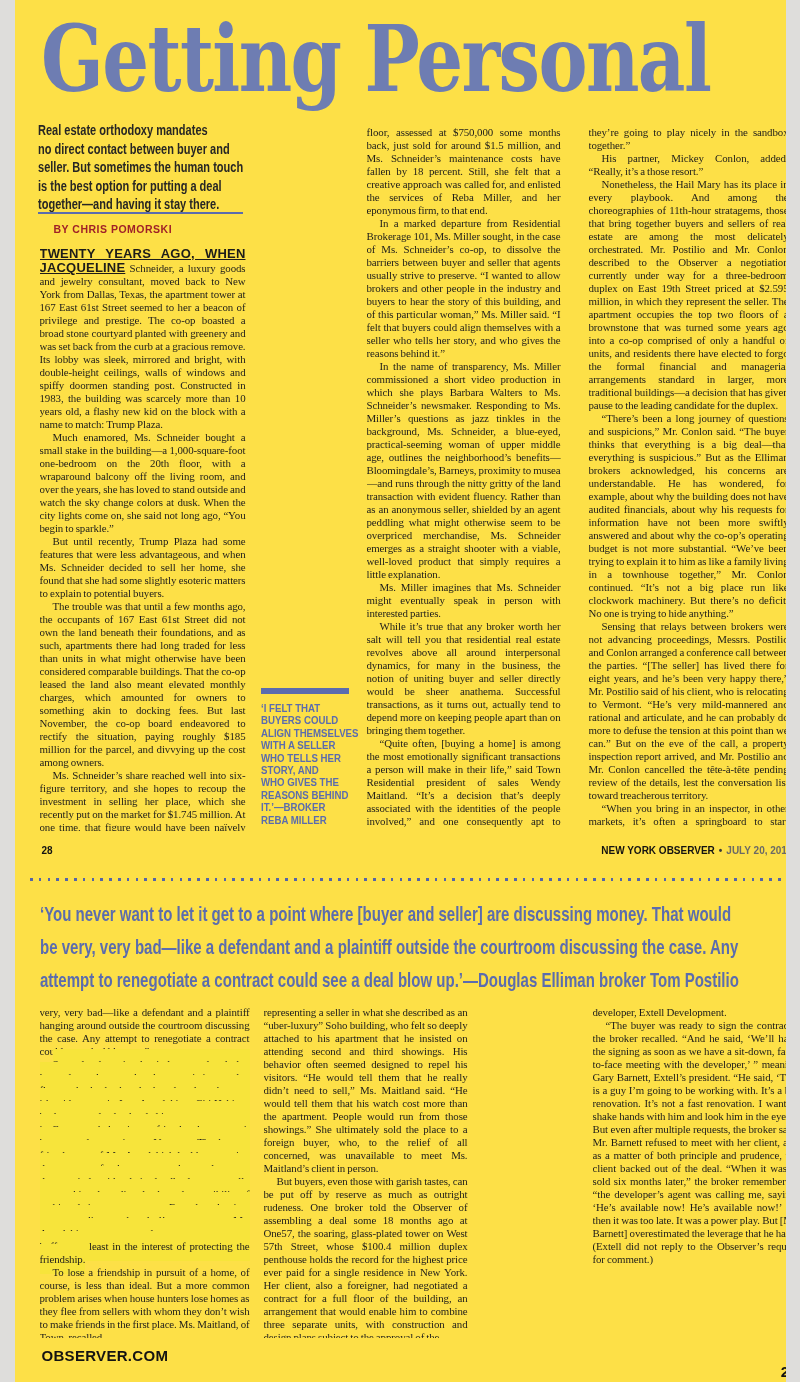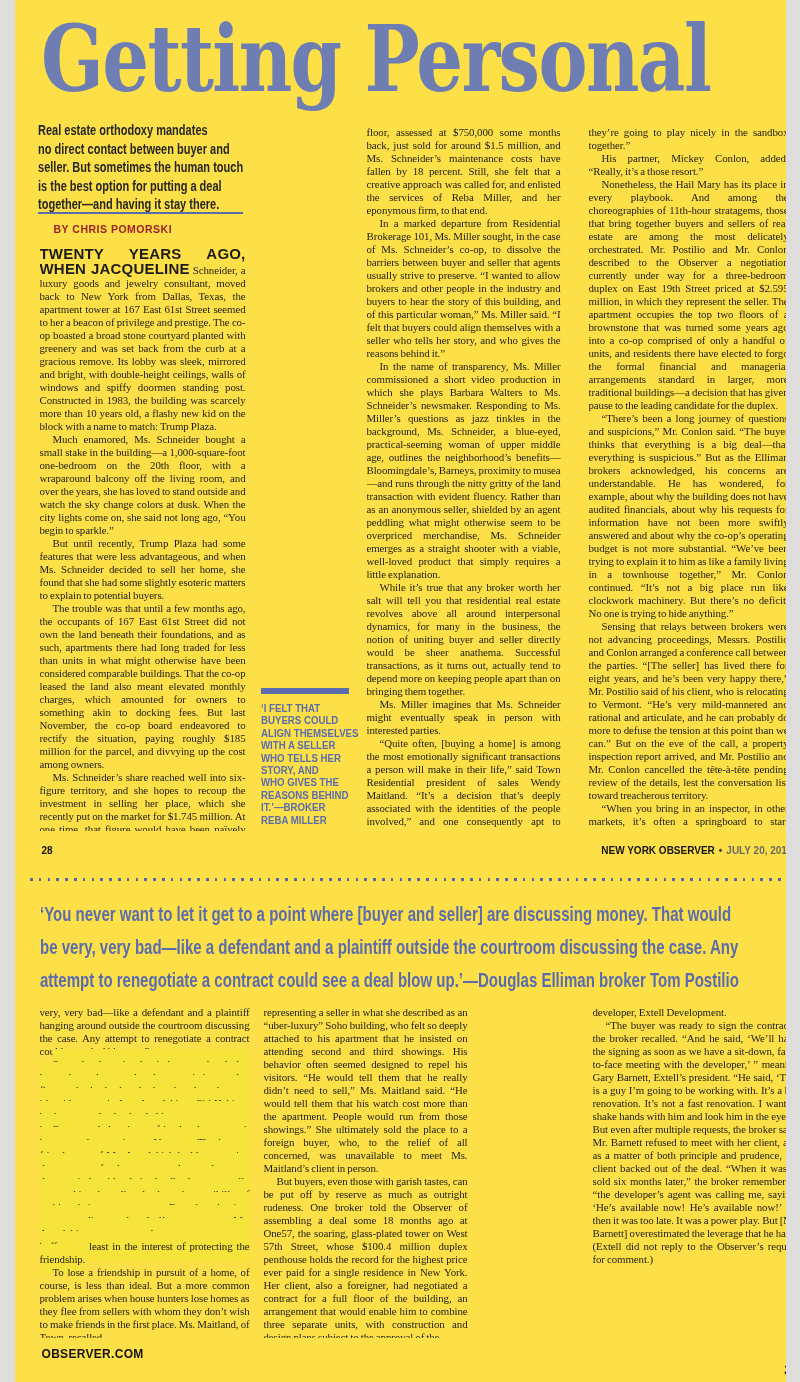--- a/index.html
+++ b/index.html
@@ -29,21 +29,21 @@
     font-size:10.5px; letter-spacing:.5px; color:#a02128;padding-left:16px;
   }
   .col {
     position:absolute; overflow:hidden; text-align:justify;
     font-size:10.9px; line-height:13px; letter-spacing:-0.1px; word-spacing:-0.5px;
   }
   .col p { margin:0; text-indent:13px; }
   .col p.noindent { text-indent:0; }
   .lead {
     font-family:"Liberation Sans","DejaVu Sans",sans-serif; font-weight:700;
-    font-size:15px; letter-spacing:.2px;
+    font-size:13px; letter-spacing:.2px;text-decoration:underline;
   }
   #col1 { left:25px;  top:247px; width:206px; height:584px; }
   #col2 { left:352px; top:126px; width:194px; height:702px; }
   #col3 { left:574px; top:126px; width:200px; height:702px; }
   .pull-bar { position:absolute; left:246px; top:688px; width:88px; height:6px; background:#5b6cae; }
   .pull-quote { position:absolute; left:246px; top:702px; width:94px; }
   .pq-line {
     display:block; white-space:nowrap;
     font-family:"Liberation Sans","DejaVu Sans",sans-serif; font-weight:700;
     font-size:11.5px; line-height:12.4px; color:#5b6cae;
@@ -73,21 +73,21 @@
   #lcol2 { left:249px; top:1006px; width:204px; height:332px; }
   #lcol3 { left:578px; top:1006px; width:206px; height:332px; }
   .highlight {
     background:#f7e43b;
     -webkit-box-decoration-break:clone; box-decoration-break:clone;
     padding:9px 0;
   }
   .footer-lower {
     position:absolute; left:25px; top:1347px; width:758px; height:14px;
     font-family:"Liberation Sans","DejaVu Sans",sans-serif; font-weight:700;
-    font-size:12px; color:#141312;
+    font-size:15px; color:#141312;
   }
   .fl-site { position:absolute; left:2px; top:0; letter-spacing:.3px; }
   .fl-page { position:absolute; right:0; top:16px; }
 </style>
 </head>
 <body>
 
 <div class="page">
 
   <div class="headline">Getting Personal</div>
@@ -122,22 +122,22 @@
     <span class="pq-line">WHO GIVES THE</span>
     <span class="pq-line">REASONS BEHIND</span>
     <span class="pq-line">IT.’—BROKER</span>
     <span class="pq-line">REBA MILLER</span>
   </div>
 
   <div class="col" id="col2">
     <p class="noindent">floor, assessed at $750,000 some months back, just sold for around $1.5 million, and Ms. Schneider’s maintenance costs have fallen by 18 percent. Still, she felt that a creative approach was called for, and enlisted the services of Reba Miller, and her eponymous firm, to that end.</p>
     <p>In a marked departure from Residential Brokerage 101, Ms. Miller sought, in the case of Ms. Schneider’s co-op, to dissolve the barriers between buyer and seller that agents usually strive to preserve. “I wanted to allow brokers and other people in the industry and buyers to hear the story of this building, and of this particular woman,” Ms. Miller said. “I felt that buyers could align themselves with a seller who tells her story, and who gives the reasons behind it.”</p>
     <p>In the name of transparency, Ms. Miller commissioned a short video production in which she plays Barbara Walters to Ms. Schneider’s newsmaker. Responding to Ms. Miller’s questions as jazz tinkles in the background, Ms. Schneider, a blue-eyed, practical-seeming woman of upper middle age, outlines the neighborhood’s benefits—Bloomingdale’s, Barneys, proximity to musea—and runs through the nitty gritty of the land transaction with evident fluency. Rather than as an anonymous seller, shielded by an agent peddling what might otherwise seem to be overpriced merchandise, Ms. Schneider emerges as a straight shooter with a viable, well-loved product that simply requires a little explanation.</p>
+    <p>Ms. Miller imagines that Ms. Schneider might eventually speak in person with interested parties.</p>
     <p>While it’s true that any broker worth her salt will tell you that residential real estate revolves above all around interpersonal dynamics, for many in the business, the notion of uniting buyer and seller directly would be sheer anathema. Successful transactions, as it turns out, actually tend to depend more on keeping people apart than on bringing them together.</p>
-    <p>Ms. Miller imagines that Ms. Schneider might eventually speak in person with interested parties.</p>
     <p>“Quite often, [buying a home] is among the most emotionally significant transactions a person will make in their life,” said Town Residential president of sales Wendy Maitland. “It’s a decision that’s deeply associated with the identities of the people involved,” and one consequently apt to produce behavior that is not altogether rational.</p>
 
   </div>
 
   <div class="col" id="col3">
     <p class="noindent">they’re going to play nicely in the sandbox together.”</p>
     <p>His partner, Mickey Conlon, added, “Really, it’s a those resort.”</p>
     <p>Nonetheless, the Hail Mary has its place in every playbook. And among the choreographies of 11th-hour stratagems, those that bring together buyers and sellers of real estate are among the most delicately orchestrated. Mr. Postilio and Mr. Conlon described to the Observer a negotiation currently under way for a three-bedroom duplex on East 19th Street priced at $2.595 million, in which they represent the seller. The apartment occupies the top two floors of a brownstone that was turned some years ago into a co-op comprised of only a handful of units, and residents there have elected to forgo the formal financial and managerial arrangements standard in larger, more traditional buildings—a decision that has given pause to the leading candidate for the duplex.</p>
     <p>“There’s been a long journey of questions and suspicions,” Mr. Conlon said. “The buyer thinks that everything is a big deal—that everything is suspicious.” But as the Elliman brokers acknowledged, his concerns are understandable. He has wondered, for example, about why the building does not have audited financials, about why his requests for information have not been more swiftly answered and about why the co-op’s operating budget is not more substantial. “We’ve been trying to explain it to him as like a family living in a townhouse together,” Mr. Conlon continued. “It’s not a big place run like clockwork machinery. But there’s no deficit. No one is trying to hide anything.”</p>
     <p>Sensing that relays between brokers were not advancing proceedings, Messrs. Postilio and Conlon arranged a conference call between the parties. “[The seller] has lived there for eight years, and he’s been very happy there,” Mr. Postilio said of his client, who is relocating to Vermont. “He’s very mild-mannered and rational and articulate, and he can probably do more to defuse the tension at this point than we can.” But on the eve of the call, a property inspection report arrived, and Mr. Postilio and Mr. Conlon cancelled the tête-à-tête pending review of the details, lest the conversation list toward treacherous territory.</p>

